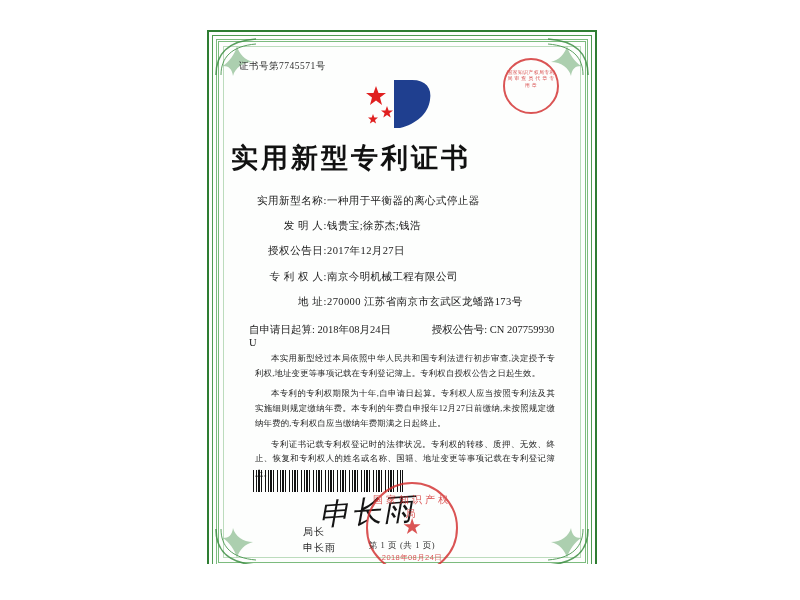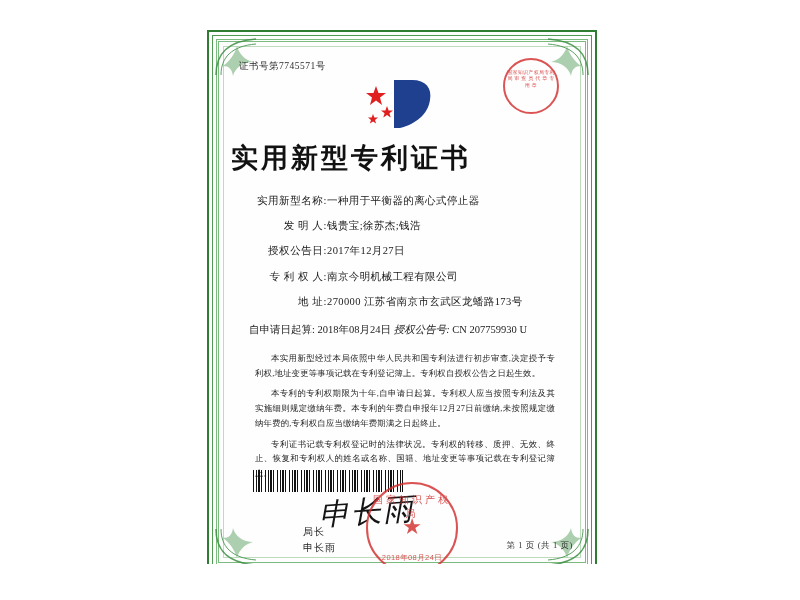--- a/index.html
+++ b/index.html
@@ -133,21 +133,21 @@
   .field-value { letter-spacing: .4px; }
 
   .grant-row {
     font-family: "Liberation Serif", serif;
     font-size: 10.5px;
     color: #1b1b1b;
     margin-top: 14px;
     margin-bottom: 4px;
   }
   .grant-row .second {
-    font-style: italic;
+    margin-left: 38px;
   }
 
   
   .body-text {
     position: absolute;
     left: 24px;
     right: 18px;
     top: 300px;
     font-family: "Liberation Serif", serif;
     font-size: 8.4px;
@@ -250,21 +250,21 @@
     bottom: 9px;
     font-size: 7.5px;
     letter-spacing: .4px;
   }
 
   .page-footer {
     position: absolute;
     left: 0;
     right: 0;
     bottom: 2px;
-    text-align: right;
+    text-align: center;
     font-family: "Liberation Serif", serif;
     font-size: 8.5px;
     color: #333;
     letter-spacing: .6px;
   }
 </style>
 </head>
 <body>
 
 <div id="certificate-page">

